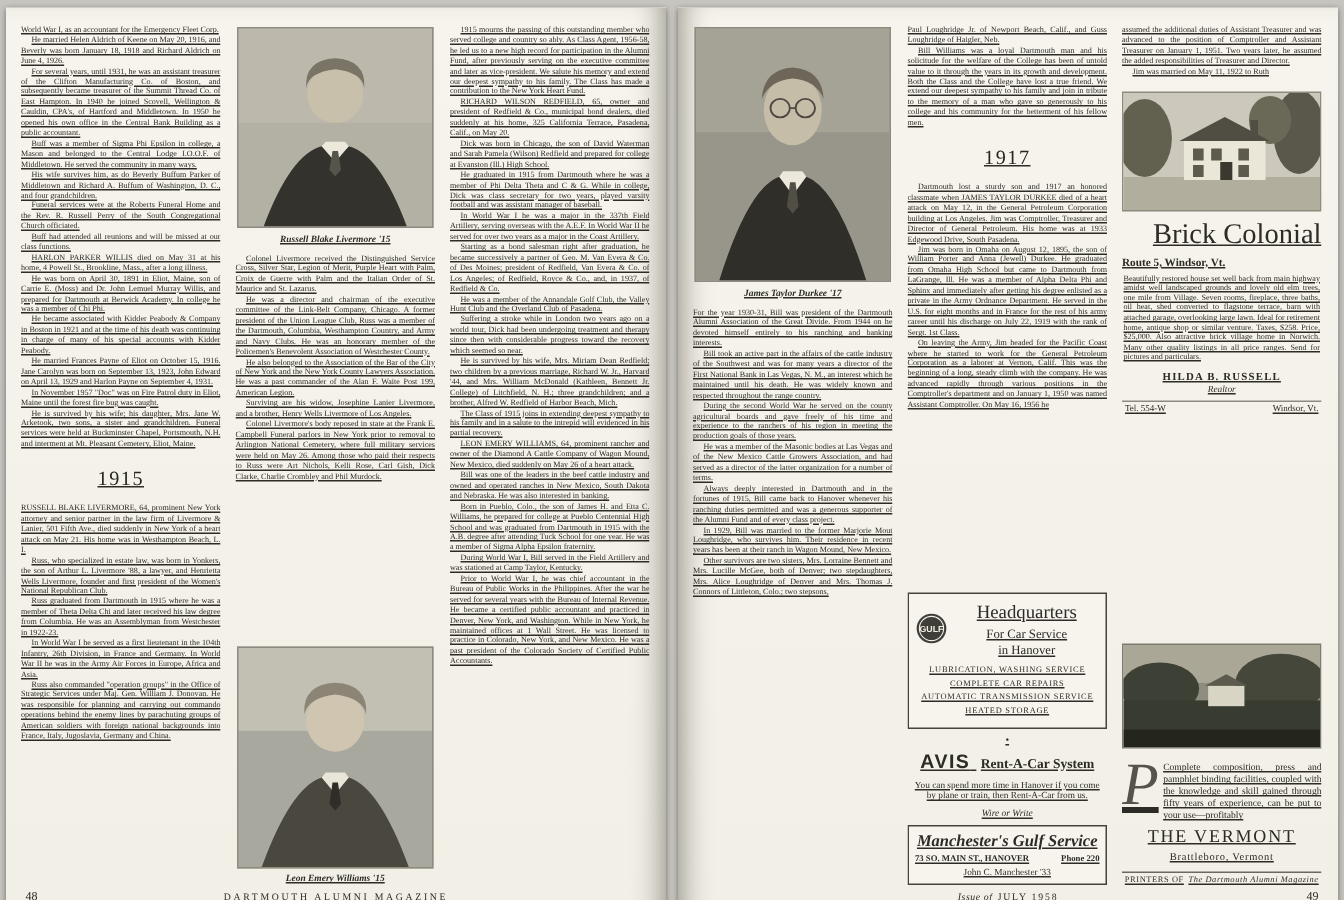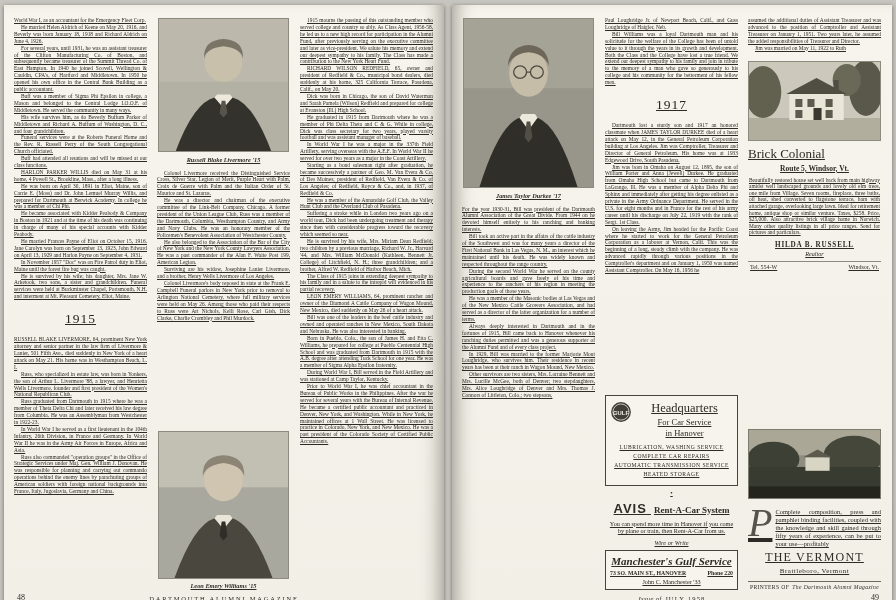--- a/index.html
+++ b/index.html
@@ -21,21 +21,21 @@
   .fig-bottom{margin-top:auto;margin-bottom:1px;}
   .footer{position:relative;flex:0 0 14px;margin-top:3px;}
   .f-left{position:absolute;left:3px;top:0;font-size:8px;}
   .f-center{position:absolute;left:0;right:0;top:1.5px;text-align:center;font-size:6.5px;letter-spacing:1.8px;}
   .f-right{position:absolute;right:3px;top:0;font-size:8px;}
   .issue-prefix{font-style:italic;letter-spacing:.4px;}
   .issue-date{letter-spacing:1.2px;}
   
   .gulf-ad{margin-top:auto;padding-top:6px;}
   .gulf-box{border:1px solid #45433c;padding:5px 4px 6px;background:#f6f4ec;}
-  .gulf-head-row{display:flex;align-items:flex-start;gap:4px;}
+  .gulf-head-row{display:flex;align-items:center;gap:4px;}
   .gulf-logo{flex:0 0 22px;height:22px;}
   .gulf-logo svg{width:22px;height:22px;display:block;}
   .gulf-heads{flex:1;text-align:center;}
   .gulf-h1{font-size:12.5px;}
   .gulf-h2{font-size:8.5px;margin-top:1px;}
   .gulf-h3{font-size:8.5px;margin-top:1px;}
   .gulf-services{margin-top:5px;}
   .svc-line{font-size:5.6px;letter-spacing:.5px;text-align:center;line-height:9px;margin:0;}
   .gulf-divider{text-align:center;font-size:7px;margin:3px 0 1px;}
   .avis-row{text-align:center;margin-top:2px;}
@@ -44,22 +44,22 @@
   .avis-body{font-size:6.2px;line-height:7.6px;text-align:center;margin:3px 4px 0;}
   .wire-line{font-style:italic;font-size:6.3px;text-align:center;margin:4px 0;}
   .manch-box{border:1px solid #45433c;padding:4px 4px 4px;text-align:center;background:#f6f4ec;}
   .manch-name{font-size:11px;font-weight:bold;font-style:italic;}
   .manch-addr{display:flex;justify-content:space-between;font-size:5.8px;margin-top:3px;font-weight:bold;}
   .manch-owner{font-size:6.2px;margin-top:2px;}
   
   .brick-ad{margin-top:9px;}
   .house-photo{height:78px;border:1px solid #8d8a80;}
   .house-photo svg{width:100%;height:100%;display:block;}
-  .brick-title{font-size:13px;text-align:left;margin-top:5px;}
-  .brick-sub{font-size:7.5px;font-weight:bold;text-align:center;margin-top:2px;}
+  .brick-title{font-size:19px;text-align:right;margin-top:5px;}
+  .brick-sub{font-size:7.5px;font-weight:bold;text-align:left;margin-top:2px;}
   .brick-body{font-size:5.4px;line-height:6.6px;text-align:justify;margin:4px 1px 0;}
   .brick-agent{font-size:7.2px;font-weight:bold;text-align:center;letter-spacing:.8px;margin-top:5px;}
   .brick-agent-title{font-size:6.2px;font-style:italic;text-align:center;margin-top:1px;}
   .brick-contact{display:flex;justify-content:space-between;font-size:6px;margin-top:4px;padding:2px 2px 0;border-top:1px solid #8d8a80;}
   
   .vermont-ad{margin-top:auto;padding-top:8px;}
   .etching{height:68px;border:1px solid #7d7a70;}
   .etching svg{width:100%;height:100%;display:block;}
   .vp-row{display:flex;gap:3px;margin-top:7px;align-items:flex-start;}
   .vp-initial{font-size:40px;line-height:34px;font-style:italic;color:#55534c;flex:0 0 auto;}

